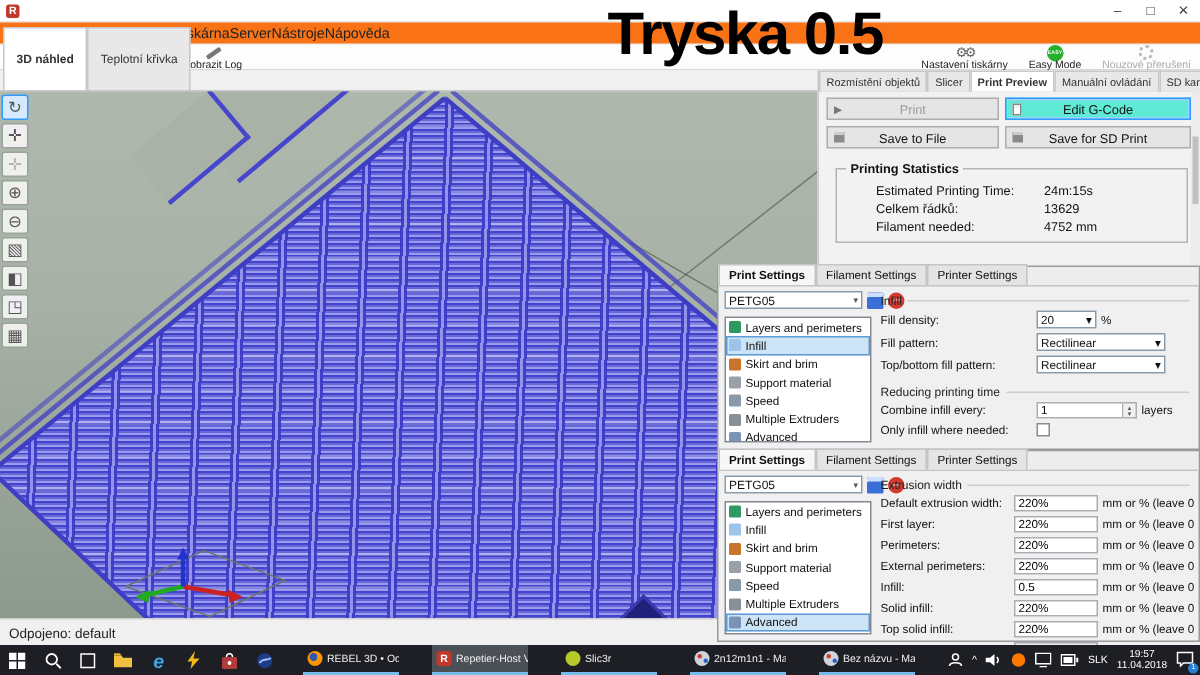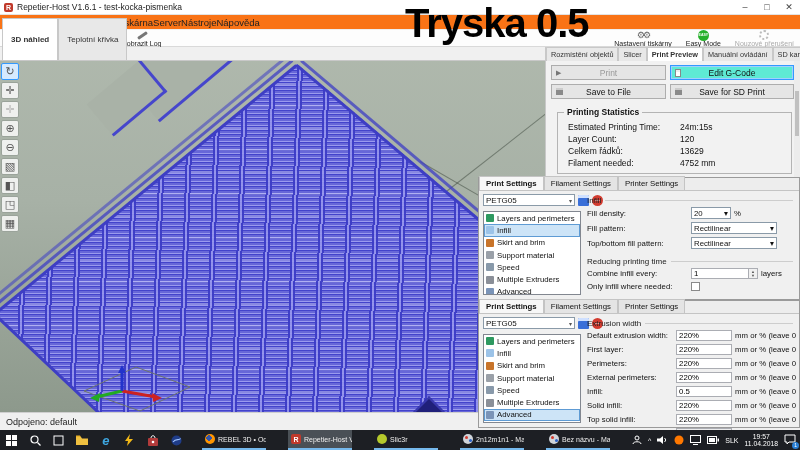--- a/index.html
+++ b/index.html
@@ -64,21 +64,21 @@
   #preview{left:545px;top:47px;width:255px;height:130px;background:#f2f2f2;border-left:1px solid #c8c8c8}
   #preview-tabs{display:flex;align-items:center;height:14px;background:#f0f0f0;border-bottom:1px solid #c8c8c8}
   .ptab{font-size:7.3px;padding:2px 4px;border:1px solid #c8c8c8;border-bottom:none;background:#e8e8e8;color:#333;white-space:nowrap}
   .ptab.active{background:#fff;font-weight:bold}
   #pv-buttons{display:grid;grid-template-columns:115px 124px;grid-gap:4px;padding:4px 18px 0 5px}
   .btn{height:15px;background:#e5e5e5;border:1px solid #adadad;font-size:8.5px;display:flex;align-items:center;justify-content:center;position:relative;color:#111}
   .btn .bicon{position:absolute;left:4px;font-size:7px;color:#777}
   .btn.disabled{color:#9a9a9a}
   .btn.focus{border:1px solid #3399ff;box-shadow:0 0 0 1px #9fd0ff inset;background:#5eead4}
   .floppy{position:absolute;left:4px;width:7px;height:7px;background:#8a8a8a;box-shadow:inset 0 2px 0 #ccc}
-  .group{position:relative;border:1px solid #b4b4b4;margin:13px 8px 0 11px;padding:8px 4px 4px 4px;background:#f2f2f2}
+  .group{position:relative;border:1px solid #b4b4b4;margin:13px 8px 0 11px;padding:8px 4px 4px 20px;background:#f2f2f2}
   .gtitle{position:absolute;top:-6px;left:6px;background:#f2f2f2;padding:0 3px;font-weight:bold;font-size:8.5px}
   .srow{display:flex;height:12px;align-items:center;font-size:8.5px}
   .srow .sl{width:118px;padding-left:6px}
   #pv-scroll{position:absolute;right:0;top:14px;width:6px;height:116px;background:#ececec}
   #pv-scroll .thumb{position:absolute;left:1px;top:30px;width:4px;height:45px;background:#c0c0c0}
 
   
   .slicer{left:478px;width:322px;background:#f0f0f0;border:1px solid #9a9a9a;z-index:20}
   #slicer1{top:177px;height:123px}
   #slicer2{top:300px;height:128px}
@@ -123,21 +123,20 @@
   #tray{margin-left:auto;display:flex;align-items:center;gap:6px;padding-right:4px;color:#fff}
   #tray .t7{font-size:7px}
   #clock{font-size:6.8px;text-align:center;line-height:7.5px}
   .badge{position:absolute;right:-3px;bottom:-2px;width:7px;height:7px;border-radius:50%;background:#2a7fd4;color:#fff;font-size:5px;display:flex;align-items:center;justify-content:center}
 </style>
 </head>
 <body>
 
 <div class="abs" id="titlebar">
   <span class="appicon">R</span>
-  <span class="title">Repetier-Host V1.6.1 - test-kocka-pismenka</span>
 </div>
 <span class="wctrl" style="right:44px">–</span>
 <span class="wctrl" style="right:22px">□</span>
 <span class="wctrl" style="right:0">✕</span>
 
 <div class="abs" id="menubar">
     <span class="mitem">Soubor</span>
     <span class="mitem">Pohled</span>
     <span class="mitem">Nastavení</span>
     <span class="mitem">Tiskárna</span>
@@ -261,24 +260,20 @@
     </div>
   </div>
   <div class="group">
     <span class="gtitle">Printing Statistics</span>
     <div id="stats-rows">
         <div class="srow">
           <span class="sl">Estimated Printing Time:</span>
           <span>24m:15s</span>
         </div>
         <div class="srow">
-          <span class="sl">Layer Count:</span>
-          <span>120</span>
-        </div>
-        <div class="srow">
           <span class="sl">Celkem řádků:</span>
           <span>13629</span>
         </div>
         <div class="srow">
           <span class="sl">Filament needed:</span>
           <span>4752 mm</span>
         </div>
       </div>
   </div>
   <div id="pv-scroll">

